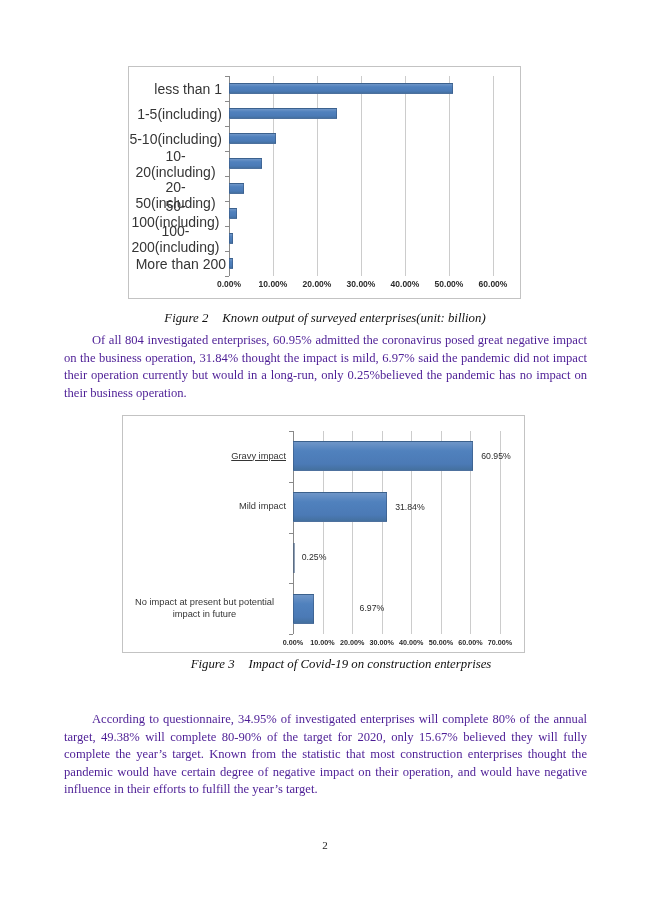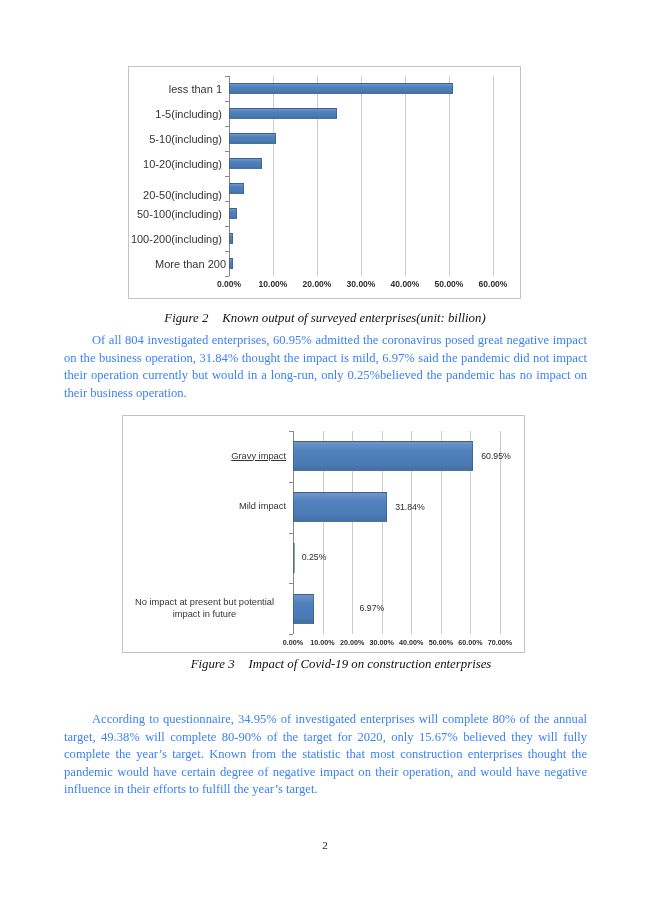--- a/index.html
+++ b/index.html
@@ -20,21 +20,21 @@
     position:absolute;
     background:linear-gradient(180deg,#7fa0d1 0%,#6f96c8 0%,#5081bd 32%,#4b7ab6 78%,#44709f 100%);
     border:1px solid rgba(52,84,124,.55);
   }
 
   .cat-label {
     position:absolute; display:flex; align-items:center; justify-content:flex-end;
     font-family:"Liberation Sans", sans-serif; color:#353535; text-align:right;
   }
   .cat-label span { display:inline-block; text-align:center; }
-  #chart1 .cat-label { font-size:11px; }
+  #chart1 .cat-label { font-size:14px; }
   #chart2 .cat-label { font-size:9.3px; line-height:11.5px; }
 
   .tick-label {
     position:absolute; transform:translateX(-50%); white-space:nowrap;
     font-family:"Liberation Sans", sans-serif; color:#2b2b2b;
   }
   #chart1 .tick-label { font-size:8.5px; font-weight:600; }
   #chart2 .tick-label { font-size:7.2px; font-weight:700; }
 
   .dlabel {
@@ -42,21 +42,21 @@
     font-family:"Liberation Sans", sans-serif; font-size:8.7px; color:#2b2b2b;
   }
 
   
   .caption { position:absolute; left:0; width:650px; text-align:center;
              font-style:italic; font-size:12.8px; color:#101010; }
   #caption2 { top:311px; }
   #caption3 { top:657px;padding-left:32px; }
   .cap-label { margin-right:14px; }
 
-  .para { position:absolute; left:64px; width:523px; color:#3b82f6;
+  .para { position:absolute; left:64px; width:523px; color:#4c1d95;
           font-size:12.6px; line-height:17.5px; text-align:justify; text-indent:28px; }
   #para1 { top:332px; }
   #para2 { top:711px; }
 
   .page-num { position:absolute; left:0; top:839px; width:650px; text-align:center;
               font-size:11px; color:#222222; }
 </style>
 </head>
 <body>
 

